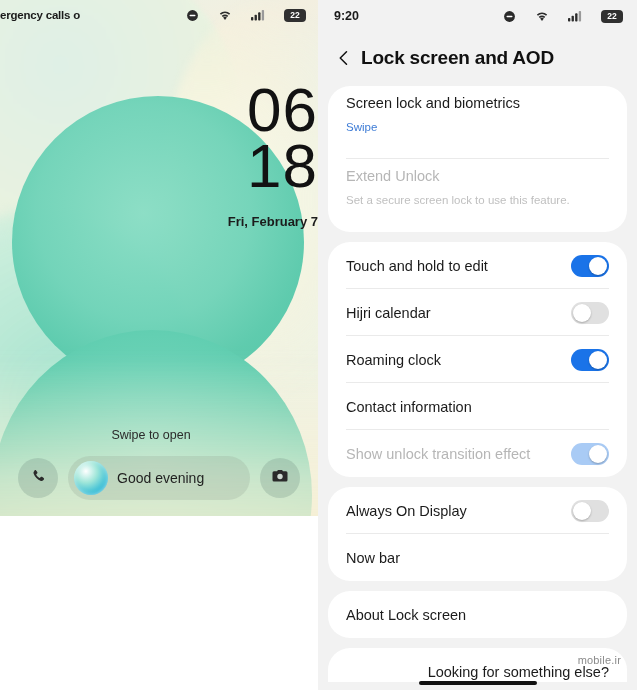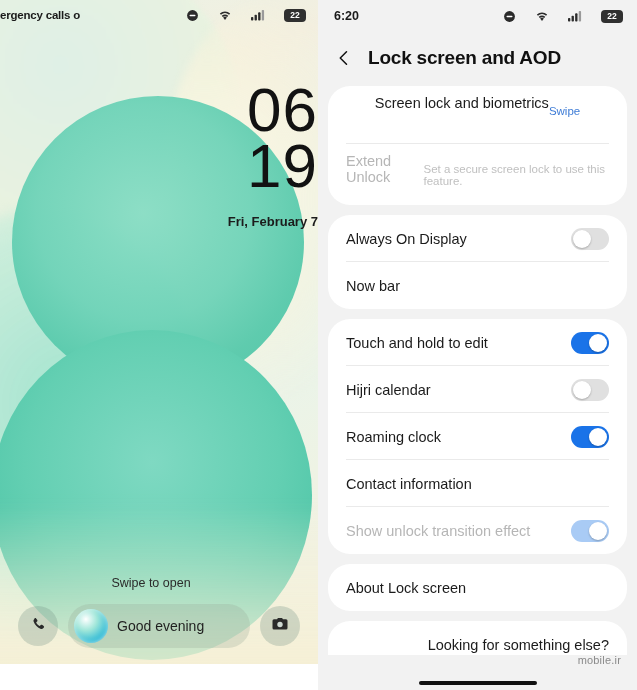--- a/index.html
+++ b/index.html
@@ -7,21 +7,21 @@
     width: 637px; height: 690px;
     font-family: "Liberation Sans", sans-serif;
     background: #ffffff;
     overflow: hidden;
   }
   .screens { display: flex; width: 637px; height: 690px; }
 
   
   .lockscreen {
     position: relative;
-    width: 318px; height: 664px;
+    width: 318px; height: 516px;
     overflow: hidden;
     background: linear-gradient(160deg, #e9f3e6 0%, #f3efe0 18%, #e6f5ef 45%, #eef3e4 75%, #f6f1e2 100%);
   }
   .blob-a {
     position: absolute;
     left: -60px; top: -40px;
     width: 300px; height: 300px;
     border-radius: 50%;
     background: radial-gradient(circle at 40% 35%, #dff0e6 0%, #e9f2e0 60%, rgba(233,242,224,0) 72%);
     filter: blur(2px);
@@ -160,21 +160,21 @@
   .st-status {
     height: 32px;
     display: flex; align-items: center; justify-content: space-between;
     padding: 0 14px 0 16px;
     font-size: 12.5px; font-weight: bold; color: #1a1a1a;
     background: #f2f2f2;
   }
   .st-header {
     display: flex; align-items: center;
     padding: 14px 16px 16px 14px;
-    gap: 12px;
+    gap: 5px;
     background: #f2f2f2;
   }
   .back-chevron {
     width: 24px; height: 24px;
     display: flex; align-items: center; justify-content: center;
     color: #111;
   }
   .st-title {
     font-size: 19px;
     font-weight: bold;
@@ -203,21 +203,21 @@
     font-size: 14.5px;
     color: #1b1b1b;
   }
   .row-title.dim { color: #b6b6b6; }
   .row-sub {
     font-size: 11.5px;
     color: #3e7cd6;
     margin-top: 10px;
   }
   .row-sub.dim { color: #c0c0c0; }
-  .row.tall { min-height: 58px; padding-top: 9px; padding-bottom: 18px; align-items: flex-start; flex-direction: row; justify-content: center; }
+  .row.tall { min-height: 58px; padding-top: 9px; padding-bottom: 26px; align-items: flex-start; flex-direction: column; justify-content: center; }
 
   .toggle {
     width: 38px; height: 22px;
     border-radius: 11px;
     background: #e0e0e0;
     position: relative;
     flex: none;
   }
   .toggle .knob {
     position: absolute;
@@ -298,21 +298,21 @@
               <rect x="9.2" y="3.6" width="3" height="10.4" rx="1" fill="#2b2b2b"></rect>
               <rect x="13.8" y="0.6" width="3" height="13.4" rx="1" fill="#9a9a9a"></rect>
             </svg>
         </span>
         <span class="batt">22</span>
       </div>
     </div>
 
     <div class="clock-wrap">
       <div class="clock-h">06</div>
-      <div class="clock-m">19</div>
+      <div class="clock-m">18</div>
       <div class="clock-date">Fri, February 7</div>
     </div>
 
     <div class="swipe-text">Swipe to open</div>
 
     <div class="ls-bottom">
       <div class="circle-btn">
         <span>
           <svg width="17" height="17" viewBox="0 0 24 24">
               <path d="M6.6 3.2c.6-.5 1.5-.4 2 .3l1.7 2.3c.4.6.3 1.4-.2 1.9l-1 .9c-.3.3-.4.7-.2 1.1.9 1.8 2.4 3.3 4.2 4.2.4.2.8.1 1.1-.2l.9-1c.5-.5 1.3-.6 1.9-.2l2.3 1.7c.7.5.8 1.4.3 2l-1 1.2c-.8.9-2.1 1.2-3.2.8-4.8-1.7-8.6-5.5-10.3-10.3-.4-1.1-.1-2.4.8-3.2z" fill="#2a2a2a"></path>
@@ -330,21 +330,21 @@
               <circle cx="12" cy="12.6" r="3.6" fill="#cfd9d2"></circle>
             </svg>
         </span>
       </div>
     </div>
   </div>
 
   <div class="settings">
 
     <div class="st-status">
-      <div>6:20</div>
+      <div>9:20</div>
       <div class="status-icons">
         <span class="ic">
           <svg width="13" height="13" viewBox="0 0 24 24">
               <circle cx="12" cy="12" r="10" fill="#2b2b2b"></circle>
               <rect x="6.5" y="10.6" width="11" height="2.8" rx="1.4" fill="#ffffff"></rect>
             </svg>
         </span>
         <span class="ic">
           <svg width="14" height="12" viewBox="0 0 24 20">
               <path d="M12 18.5l-3.2-4.1a5 5 0 016.4 0z" fill="#2b2b2b"></path>
@@ -381,74 +381,74 @@
       </div>
       <div class="row tall">
         <div class="row-title dim">Extend Unlock</div>
         <div class="row-sub dim">Set a secure screen lock to use this feature.</div>
       </div>
     </div>
 
     <div class="card">
       <div class="row">
         <div class="row-main">
-            <div class="row-title">Always On Display</div>
+            <div class="row-title">Touch and hold to edit</div>
+          </div>
+        <div class="toggle on">
+            <div class="knob"></div>
+          </div>
+        <div class="sep"></div>
+      </div>
+      <div class="row">
+        <div class="row-main">
+            <div class="row-title">Hijri calendar</div>
           </div>
         <div class="toggle">
             <div class="knob"></div>
           </div>
         <div class="sep"></div>
       </div>
       <div class="row">
         <div class="row-main">
-            <div class="row-title">Now bar</div>
-          </div>
-      </div>
-    </div>
-
-    <div class="card">
-      <div class="row">
-        <div class="row-main">
-            <div class="row-title">Touch and hold to edit</div>
+            <div class="row-title">Roaming clock</div>
           </div>
         <div class="toggle on">
             <div class="knob"></div>
           </div>
         <div class="sep"></div>
       </div>
       <div class="row">
         <div class="row-main">
-            <div class="row-title">Hijri calendar</div>
+            <div class="row-title">Contact information</div>
+          </div>
+        <div class="sep"></div>
+      </div>
+      <div class="row">
+        <div class="row-main">
+            <div class="row-title dim">Show unlock transition effect</div>
+          </div>
+        <div class="toggle on faded">
+            <div class="knob"></div>
+          </div>
+      </div>
+    </div>
+
+    <div class="card">
+      <div class="row">
+        <div class="row-main">
+            <div class="row-title">Always On Display</div>
           </div>
         <div class="toggle">
             <div class="knob"></div>
           </div>
         <div class="sep"></div>
       </div>
       <div class="row">
         <div class="row-main">
-            <div class="row-title">Roaming clock</div>
-          </div>
-        <div class="toggle on">
-            <div class="knob"></div>
-          </div>
-        <div class="sep"></div>
-      </div>
-      <div class="row">
-        <div class="row-main">
-            <div class="row-title">Contact information</div>
-          </div>
-        <div class="sep"></div>
-      </div>
-      <div class="row">
-        <div class="row-main">
-            <div class="row-title dim">Show unlock transition effect</div>
-          </div>
-        <div class="toggle on faded">
-            <div class="knob"></div>
+            <div class="row-title">Now bar</div>
           </div>
       </div>
     </div>
 
     <div class="card">
       <div class="row">
         <div class="row-main">
             <div class="row-title">About Lock screen</div>
           </div>
       </div>

